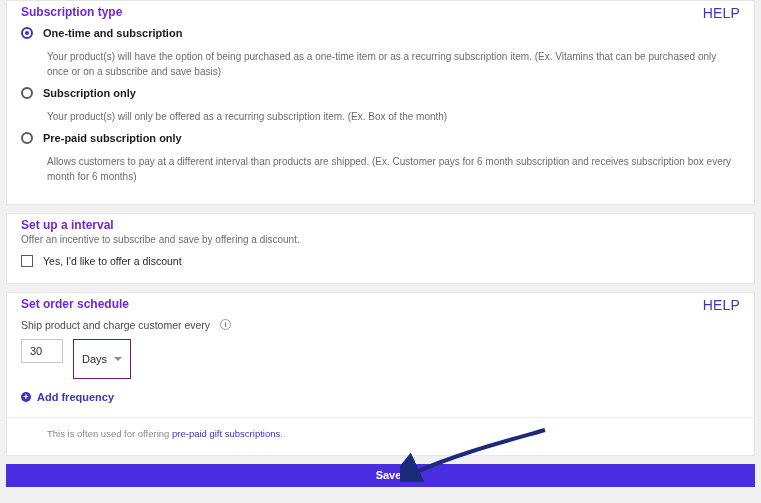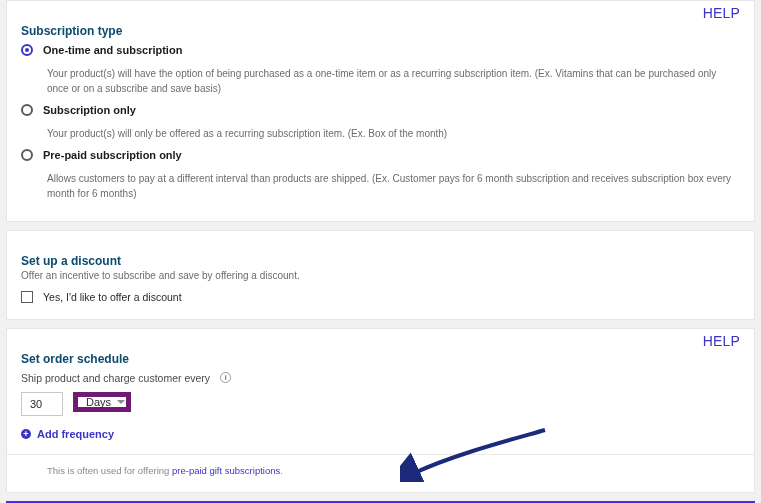--- a/index.html
+++ b/index.html
@@ -20,22 +20,21 @@
   }
   .card-header {
     display: flex;
     justify-content: space-between;
     align-items: flex-start;
     margin-bottom: 6px;
   }
   .card-title {
     font-size: 12px;
     font-weight: 700;
-    color: #0c4a6e;
-    margin-top: 19px;
+    color: #6d28d9;
   }
   .help-link {
     font-size: 14px;
     font-weight: 400;
     color: #3b34c4;
     letter-spacing: 0.2px;
     cursor: pointer;
   }
   .radio-row {
     display: flex;
@@ -128,22 +127,22 @@
     width: 42px; height: 24px;
     border: 1px solid #c8c8c8;
     background: #fff;
     font-size: 11px;
     padding: 0 8px;
     display: flex;
     align-items: center;
     color: #2a2a2a;
   }
   .select {
-    width: 58px; height: 20px;
-    border: 5px solid #701a75;
+    width: 58px; height: 40px;
+    border: 1px solid #701a75;
     background: #fff;
     font-size: 11px;
     padding: 0 8px;
     display: flex;
     align-items: center;
     justify-content: space-between;
     color: #2a2a2a;
     gap: 6px;
     cursor: pointer;
   }
@@ -224,21 +223,21 @@
   <div class="radio-desc">Your product(s) will only be offered as a recurring subscription item. (Ex. Box of the month)</div>
 
   <div class="radio-row">
     <span class="radio unselected"></span>
     <span class="radio-label">Pre-paid subscription only</span>
   </div>
   <div class="radio-desc">Allows customers to pay at a different interval than products are shipped. (Ex. Customer pays for 6 month subscription and receives subscription box every month for 6 months)</div>
 </div>
 
 <div class="card">
-  <div class="card-title">Set up a discount</div>
+  <div class="card-title">Set up a interval</div>
   <div class="card-sub">Offer an incentive to subscribe and save by offering a discount.</div>
   <div class="check-row">
     <span class="checkbox"></span>
     <span class="check-label">Yes, I'd like to offer a discount</span>
   </div>
 </div>
 
 <div class="card">
   <div class="card-header">
     <div class="card-title">Set order schedule</div>

